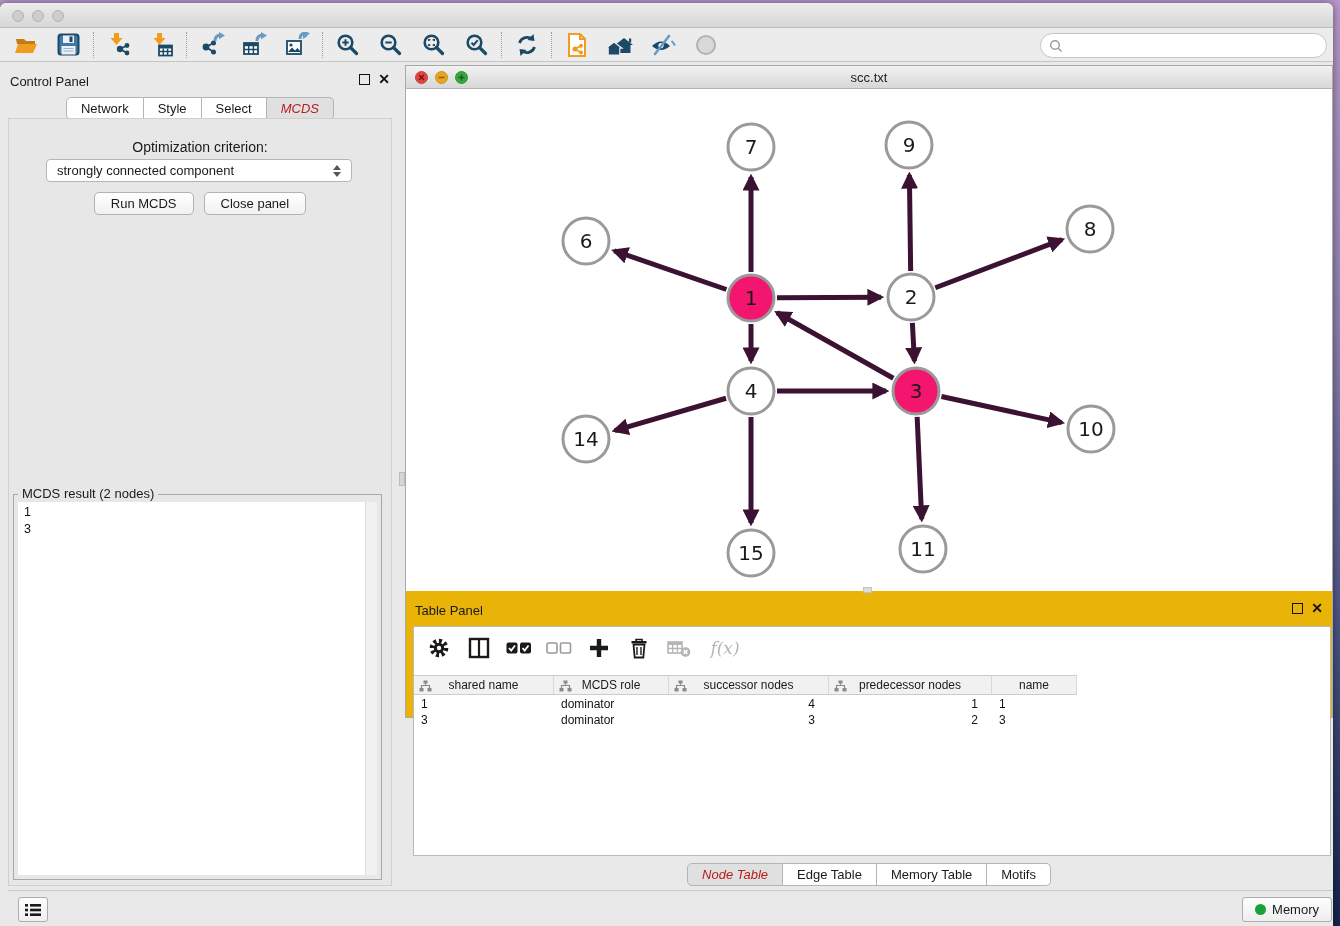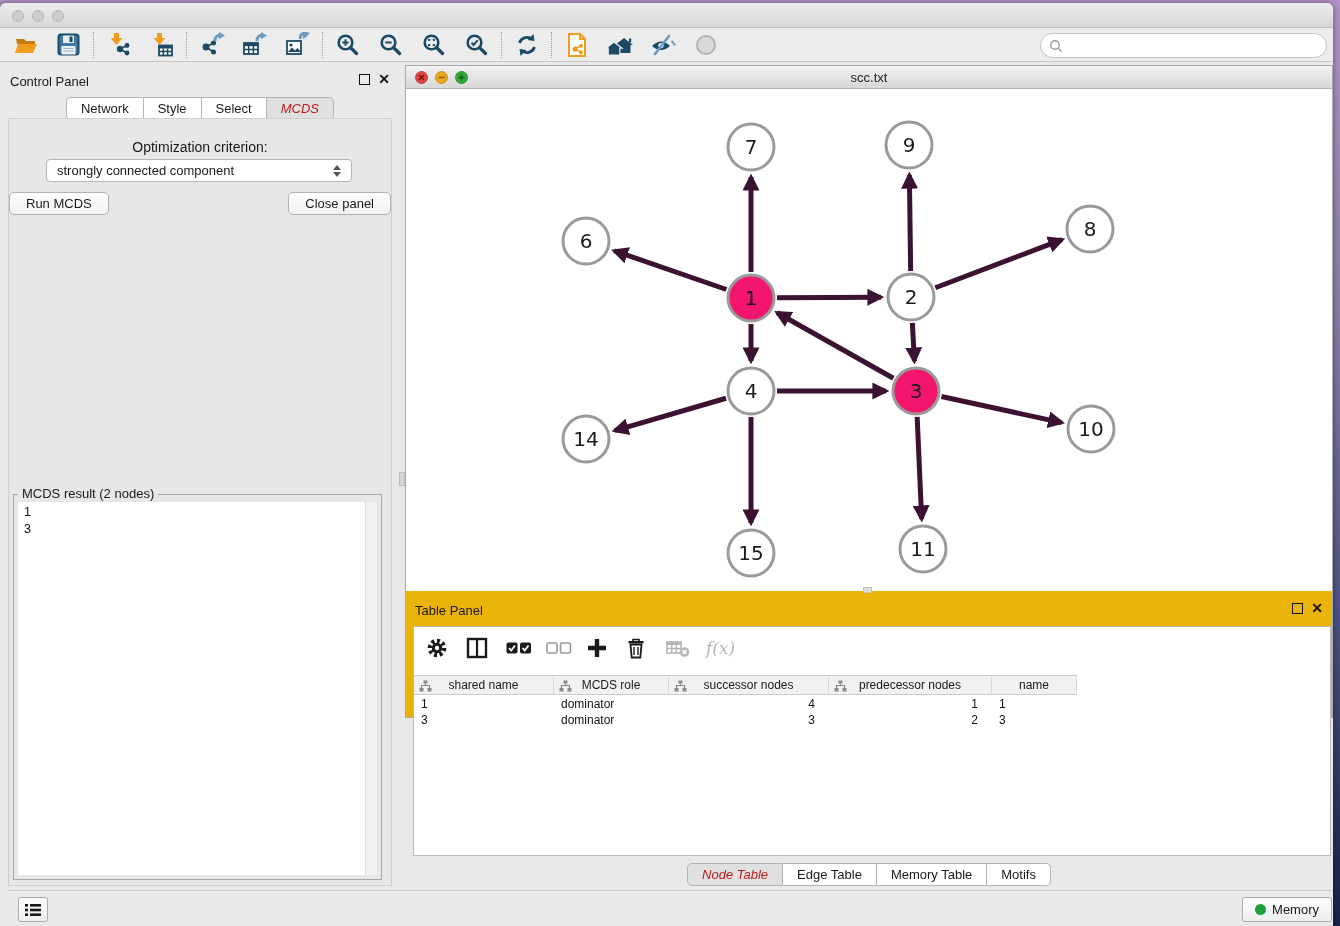--- a/index.html
+++ b/index.html
@@ -63,21 +63,21 @@
   }
   .opt-label { text-align:center; margin-top:20px; font-size:14px; color:#1a1a1a; }
   .dropdown {
     position:absolute; left:37px; right:39px; top:40px; height:23px;
     background:#fff; border:1px solid #b6b6b6; border-radius:4px;
     font-size:13px; display:flex; align-items:center; padding:0 10px; color:#1a1a1a;
   }
   .stepper { margin-left:auto; display:flex; flex-direction:column; gap:2px; }
   .tri-up { width:0;height:0;border-left:4px solid transparent;border-right:4px solid transparent;border-bottom:5px solid #555; }
   .tri-dn { width:0;height:0;border-left:4px solid transparent;border-right:4px solid transparent;border-top:5px solid #555; }
-  .cp-buttons { position:absolute; top:73px; width:100%; display:flex; justify-content:space-between; gap:10px; }
+  .cp-buttons { position:absolute; top:73px; width:100%; display:flex; justify-content:center; gap:10px; }
   .mac-btn {
     background:linear-gradient(#ffffff,#f1f1f1); border:1px solid #b2b2b2; border-radius:5px;
     font-size:13px; padding:3px 16px; color:#1a1a1a; font-family:"Liberation Sans",sans-serif;
   }
   .result-fieldset {
     position:absolute; left:4px; right:9px; top:375px; bottom:5px;
     border:1px solid #a8a8a8;
   }
   .result-legend {
     position:absolute; top:-9px; left:4px; background:#e7e7e7; padding:0 4px;
@@ -103,21 +103,21 @@
   .splitter-dot-left { position:absolute; left:399px; top:469px; width:6px; height:14px; background:#d6d6d6; border:1px solid #bdbdbd; }
   .splitter-dot-bottom { position:absolute; left:863px; top:584px; width:9px; height:6px; background:#dcdcdc; border:1px solid #c2c2c2; }
   
   .table-panel { position:absolute; left:405px; top:592px; width:928px; height:295px; }
   .tp-title { position:absolute; left:10px; top:8px; font-size:13px; color:#1a1a1a; }
   .tp-box {
     position:absolute; left:8px; right:2px; top:31px; height:230px;
     background:#fff; border:1px solid #b9b9b9;
   }
   .tp-toolbar { position:absolute; left:0; top:0; height:42px; width:100%; display:flex; align-items:center; gap:14px; padding-left:12px; }
-  .tp-tbtn { display:flex; align-items:center; justify-content:flex-start; width:26px; height:26px; }
+  .tp-tbtn { display:flex; align-items:center; justify-content:center; width:26px; height:26px; }
   .fx-label { font-family:"DejaVu Serif", serif; font-style:italic; font-size:17px; color:#b5b5b5; }
   .tp-header { position:absolute; left:0; top:48px; height:20px; display:flex; }
   .th {
     background:#f1f1f1; border-top:1px solid #ccc; border-bottom:1px solid #ccc; border-right:1px solid #d8d8d8;
     font-size:12px; color:#1a1a1a; display:flex; align-items:center; justify-content:center; position:relative;
   }
   .th .col-icon { position:absolute; left:5px; top:4px; }
   .col-icon rect { fill:#8a8a8a; }
   .tp-rows { position:absolute; left:0; top:69px; right:0; }
   .tr { display:flex; height:16px; }

